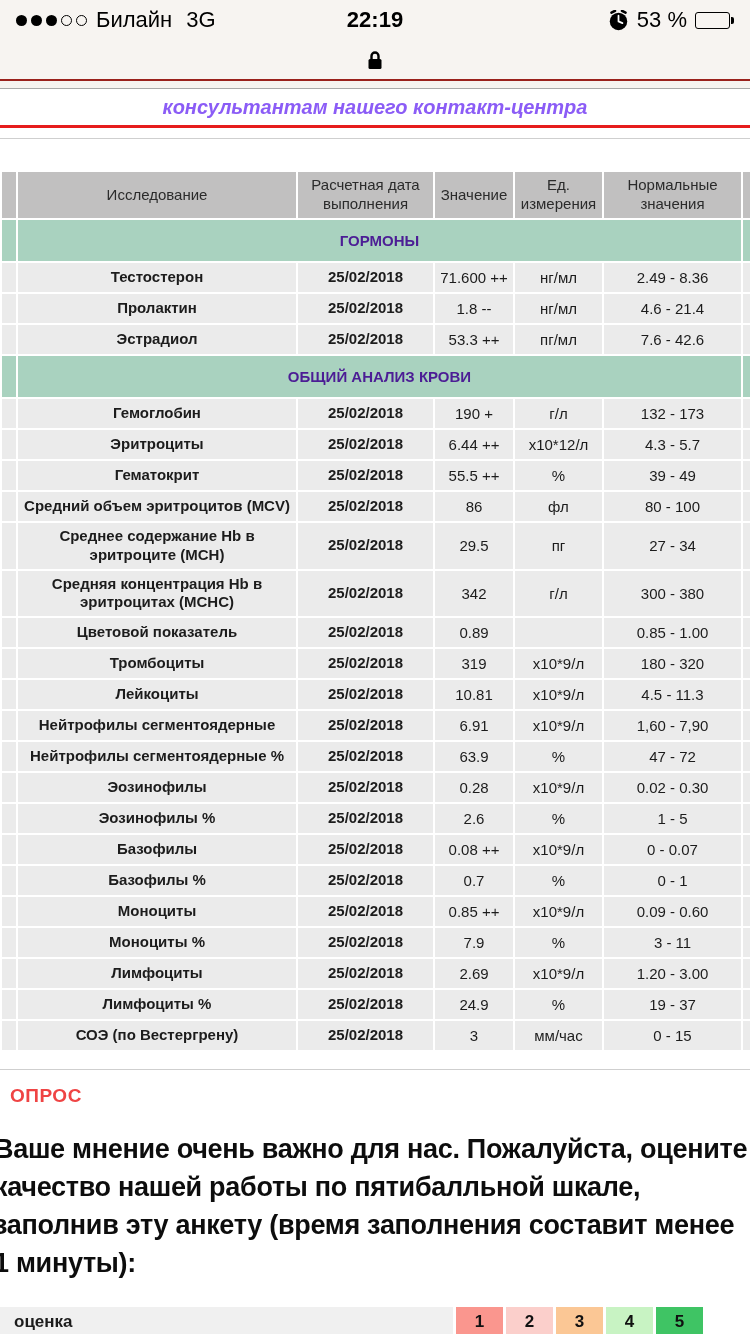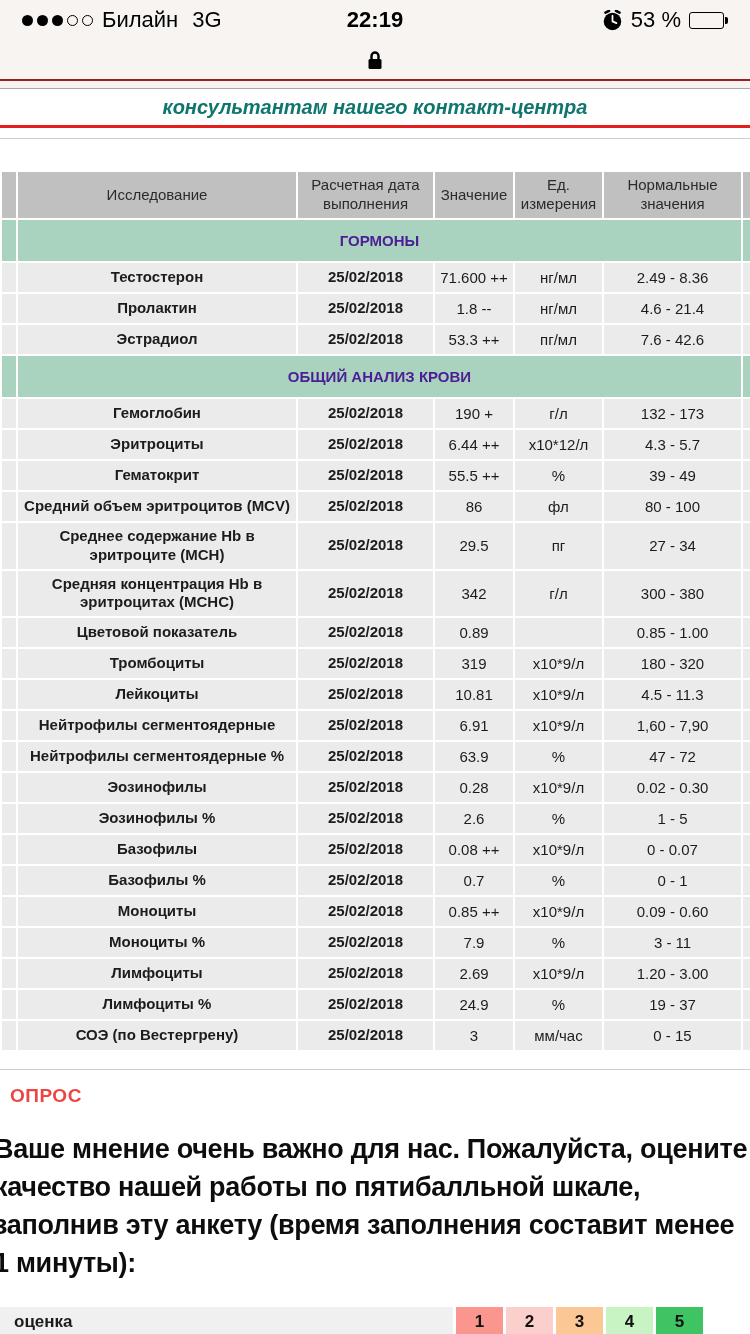--- a/index.html
+++ b/index.html
@@ -1,21 +1,21 @@
 <!DOCTYPE html>
 <html lang="ru"><head>
 <meta charset="utf-8">
 <style>
   * { margin:0; padding:0; box-sizing:border-box; }
   html,body { width:750px; height:1334px; overflow:hidden; background:#fff;
               font-family:"Liberation Sans", sans-serif; color:#1c1c1c; }
 
   
   .statusbar { height:40px; background:#f7f4f1; position:relative;
-               display:flex; align-items:center; padding:0 22px; font-size:22px; color:#000; }
+               display:flex; align-items:center; padding:0 16px; font-size:22px; color:#000; }
   .dots { display:flex; gap:4px; align-items:center; margin-right:9px; }
   .dot { width:11px; height:11px; border-radius:50%; }
   .dot.on { background:#000; }
   .dot.off { border:1.5px solid #000; background:transparent; }
   .carrier { margin-right:14px; }
   .net {}
   .sb-time { position:absolute; left:0; right:0; text-align:center; font-weight:bold; }
   .sb-right { margin-left:auto; display:flex; align-items:center; gap:8px; z-index:2; }
   .battery-wrap { display:flex; align-items:center; }
   .battery { width:35px; height:17px; border:1.5px solid #000; border-radius:3px; padding:1.5px; }
@@ -26,21 +26,21 @@
   .urlbar { height:39px; background:#f7f4f1; display:flex; align-items:center; justify-content:center;
             gap:7px; font-size:23px; color:#111; border-bottom:none; }
 
   
   .line-darkred { height:2px; background:#9a211c; }
   .pale-strip  { height:7px; background:#f6f3f0; }
   .line-gray   { height:1px; background:#a9a9a9; }
 
   
   .ticker { background:#fff; padding:7px 0 6px; text-align:center; }
-  .ticker span { color:#0f766e; font-weight:bold; font-style:italic; font-size:20px; }
+  .ticker span { color:#8b5cf6; font-weight:bold; font-style:italic; font-size:20px; }
   .ticker-underline { height:3px; background:#e61d1d; }
   .sub-rule { height:1px; background:#cfcfcf; margin-top:10px; }
 
   
   .table-wrap { margin-top:31px; }
   table.results { table-layout:fixed; width:763px; border-collapse:separate; border-spacing:2px; }
   table.results td { text-align:center; vertical-align:middle; font-size:15px; overflow:hidden; }
   td.edge  { background:#ebebeb; }
   td.hedge { background:#c1c0c0; }
   td.sec   { background:#a9d2bf; }

